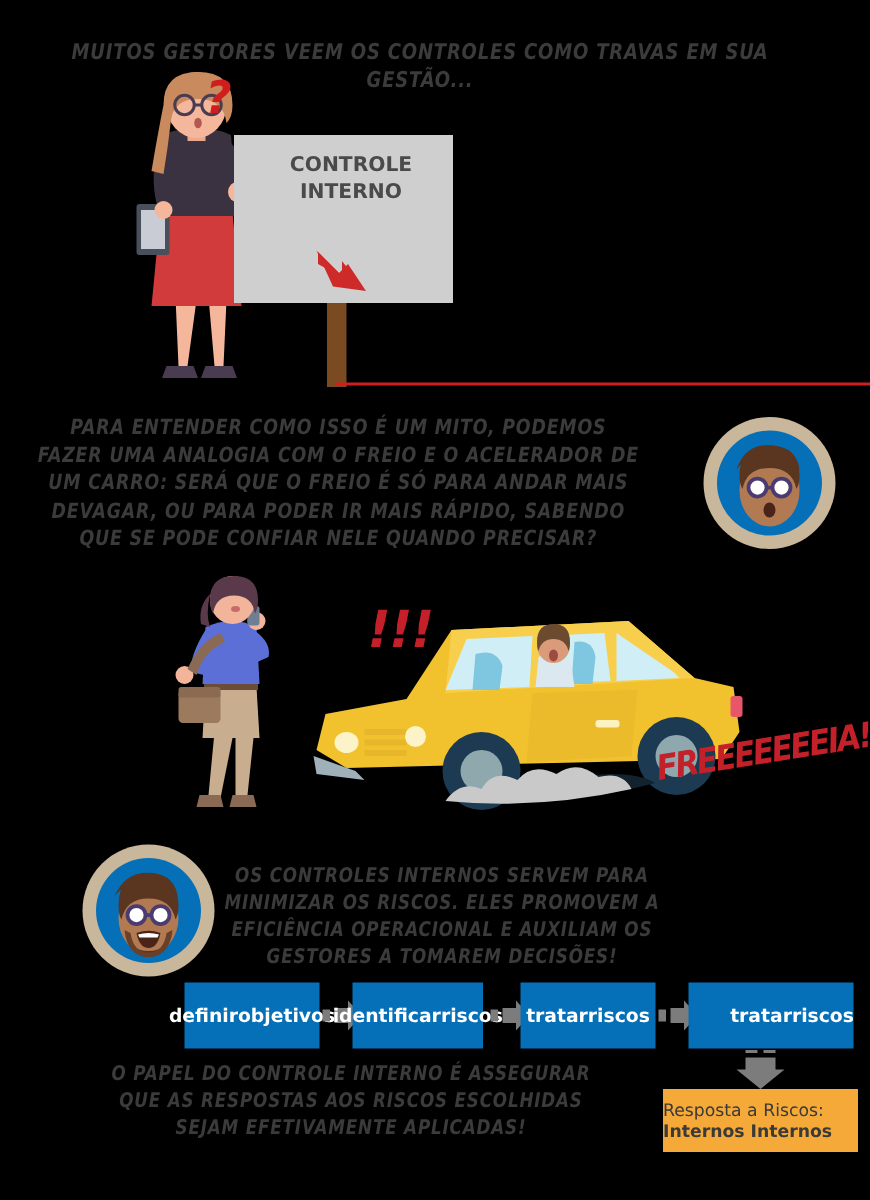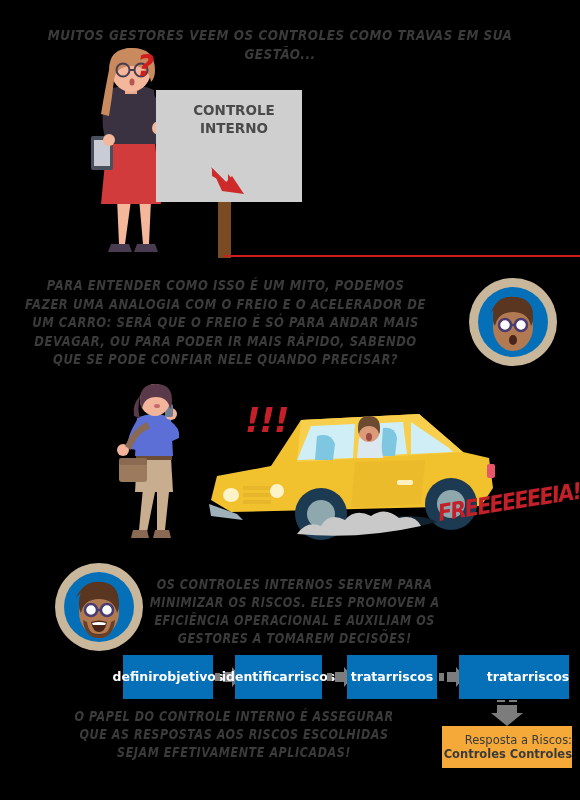--- a/index.html
+++ b/index.html
@@ -66,21 +66,21 @@
     font-family:"DejaVu Sans",sans-serif;font-weight:bold;font-size:12.5px;
     display:flex;flex-direction:row;align-items:center;justify-content:center;line-height:1.22;text-align:center;}
   .pb1{left:0;width:90px;}
   .pb2{left:112px;width:87px;}
   .pb3{left:224px;width:90px;}
   .pb4{left:336px;width:82px;padding-left:28px;}
   .parrow{position:absolute;top:12px;width:26px;height:20px;}
 
   
   .ansbox{position:absolute;left:431px;top:726px;width:130px;height:42px;background:#f5a938;
-    display:flex;flex-direction:column;align-items:flex-end;justify-content:center;
+    display:flex;flex-direction:column;align-items:flex-start;justify-content:center;
     font-family:"DejaVu Sans",sans-serif;font-size:11.5px;color:#3a3a3a;line-height:1.25;text-align:center;}
   .ansbox .b{font-weight:bold;}
   .downarrow{position:absolute;left:480px;top:700px;width:32px;height:26px;}
 
   svg{display:block;overflow:visible;}
 </style>
 </head>
 <body>
 
 <div class="stage">
@@ -295,18 +295,18 @@
   <div class="downarrow">
     <svg width="32" height="26" viewBox="0 0 32 26">
       <path d="M6 0 h8 v2 h-8 z" fill="#7c7c7c"></path>
       <path d="M18 0 h8 v2 h-8 z" fill="#7c7c7c"></path>
       <path d="M6 5 h20 v8 h6 l-16 13 l-16 -13 h6 z" fill="#7c7c7c"></path>
     </svg>
   </div>
 
   <div class="ansbox">
     <span>Resposta a Riscos:</span>
-    <span class="b">Controles Controles</span>
+    <span class="b">Internos Internos</span>
   </div>
 
   <div class="narration n-bottom">O PAPEL DO CONTROLE INTERNO É ASSEGURAR QUE AS RESPOSTAS AOS RISCOS ESCOLHIDAS SEJAM EFETIVAMENTE APLICADAS!</div>
 
 </div>
 
 </body></html>

